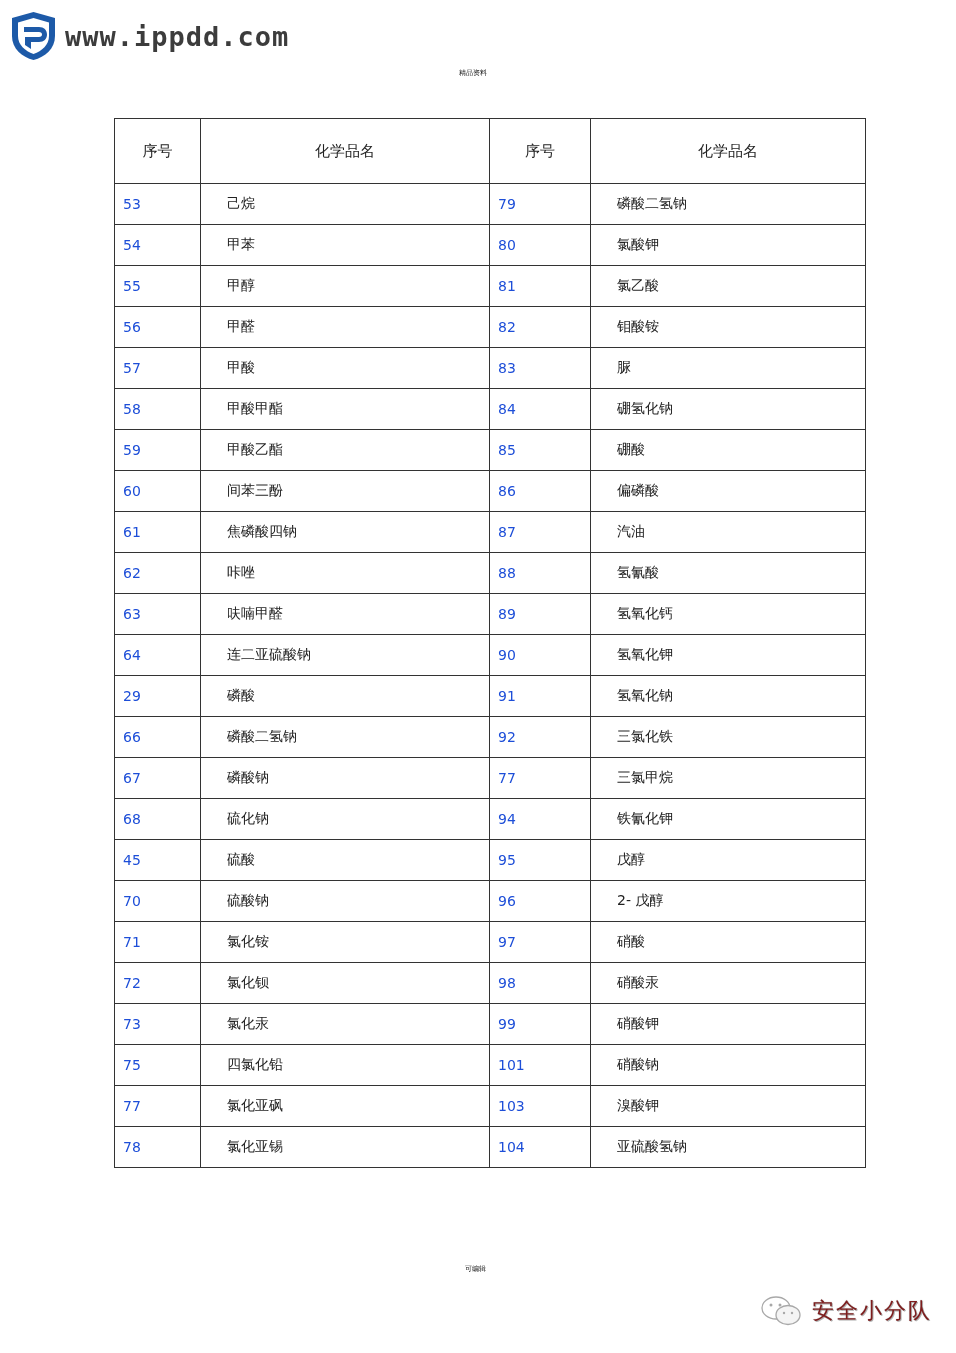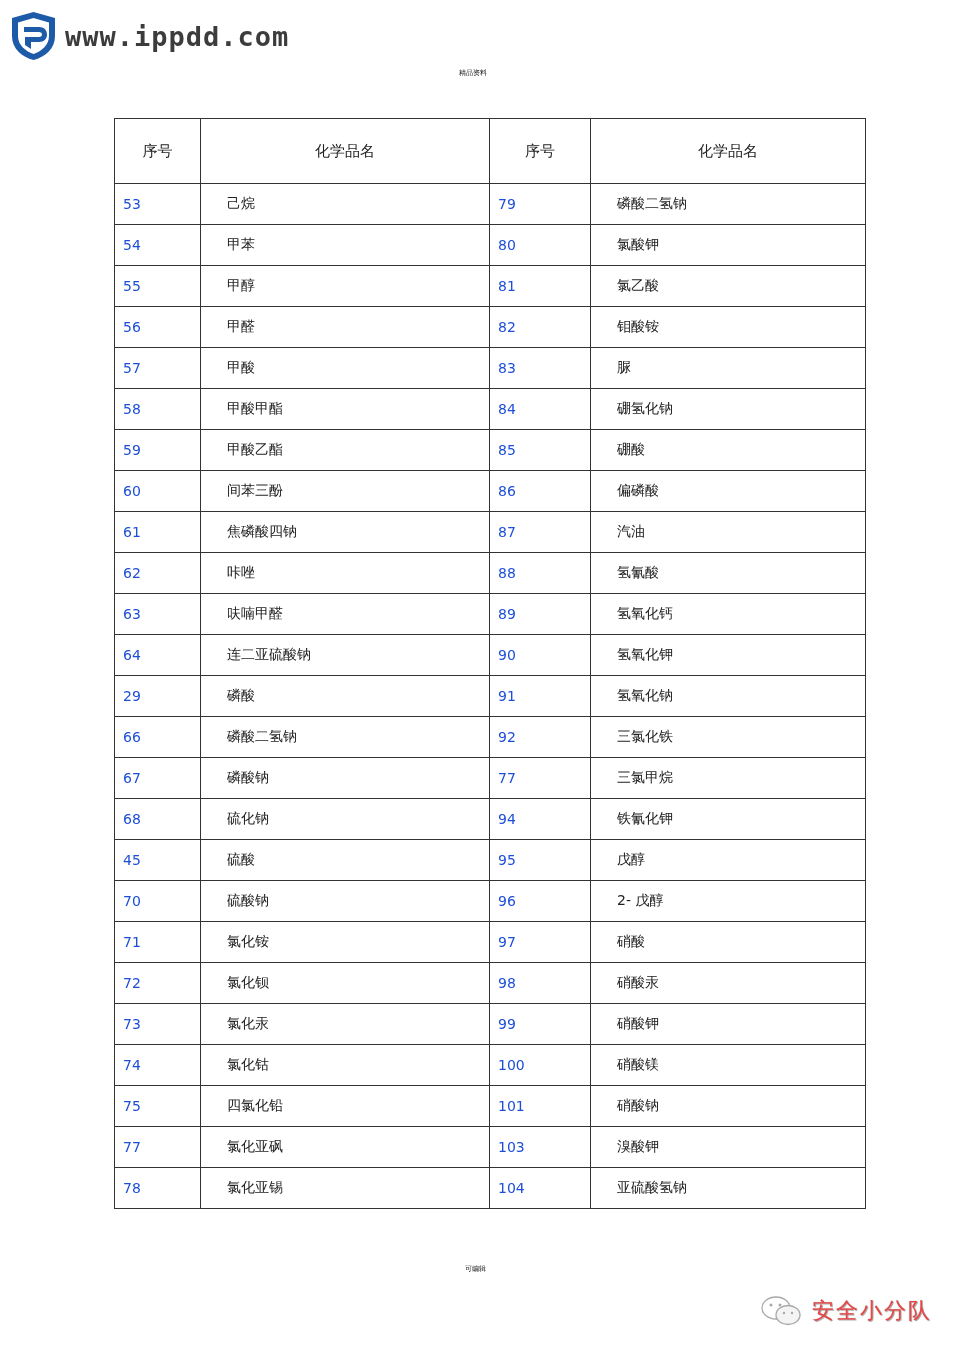--- a/index.html
+++ b/index.html
@@ -27,21 +27,21 @@
   }
   table.chem th { text-align: center; padding: 12px; height: 40px; font-size: 15px; }
   table.chem td.num { color: #1d4ed8; font-size: 14px; }
   table.chem td.name { padding-left: 26px; }
   col.c1 { width: 86px; } col.c2 { width: 289px; } col.c3 { width: 101px; } col.c4 { width: 275px; }
   .page-footer-note {
     position: absolute; left: 465px; top: 1264px; font-size: 7px; color: #111;
   }
   .watermark {
     position: absolute; left: 760px; top: 1294px; display: flex; align-items: center;
-    color: #ef4444; font-size: 22px; letter-spacing: 2px;
+    color: #7f1d1d; font-size: 22px; letter-spacing: 2px;
     text-shadow: 0 0 1px #9a9a9a, 1px 1px 0 #b5b5b5;
   }
   .watermark svg { width: 44px; height: 34px; margin-right: 8px; }
 </style>
 </head>
 <body>
 
 <div class="logo">
   <svg viewBox="0 0 47 50">
     <path d="M23.5 1 L45 7 L45 25 C45 38 35 46 23.5 49 C12 46 2 38 2 25 L2 7 Z" fill="#1d5aa8"></path>
@@ -189,26 +189,20 @@
         <td class="num">98</td>
         <td class="name">硝酸汞</td>
       </tr>
       <tr>
         <td class="num">73</td>
         <td class="name">氯化汞</td>
         <td class="num">99</td>
         <td class="name">硝酸钾</td>
       </tr>
       <tr>
-        <td class="num">74</td>
-        <td class="name">氯化钴</td>
-        <td class="num">100</td>
-        <td class="name">硝酸镁</td>
-      </tr>
-      <tr>
         <td class="num">75</td>
         <td class="name">四氯化铅</td>
         <td class="num">101</td>
         <td class="name">硝酸钠</td>
       </tr>
       <tr>
         <td class="num">77</td>
         <td class="name">氯化亚砜</td>
         <td class="num">103</td>
         <td class="name">溴酸钾</td>

